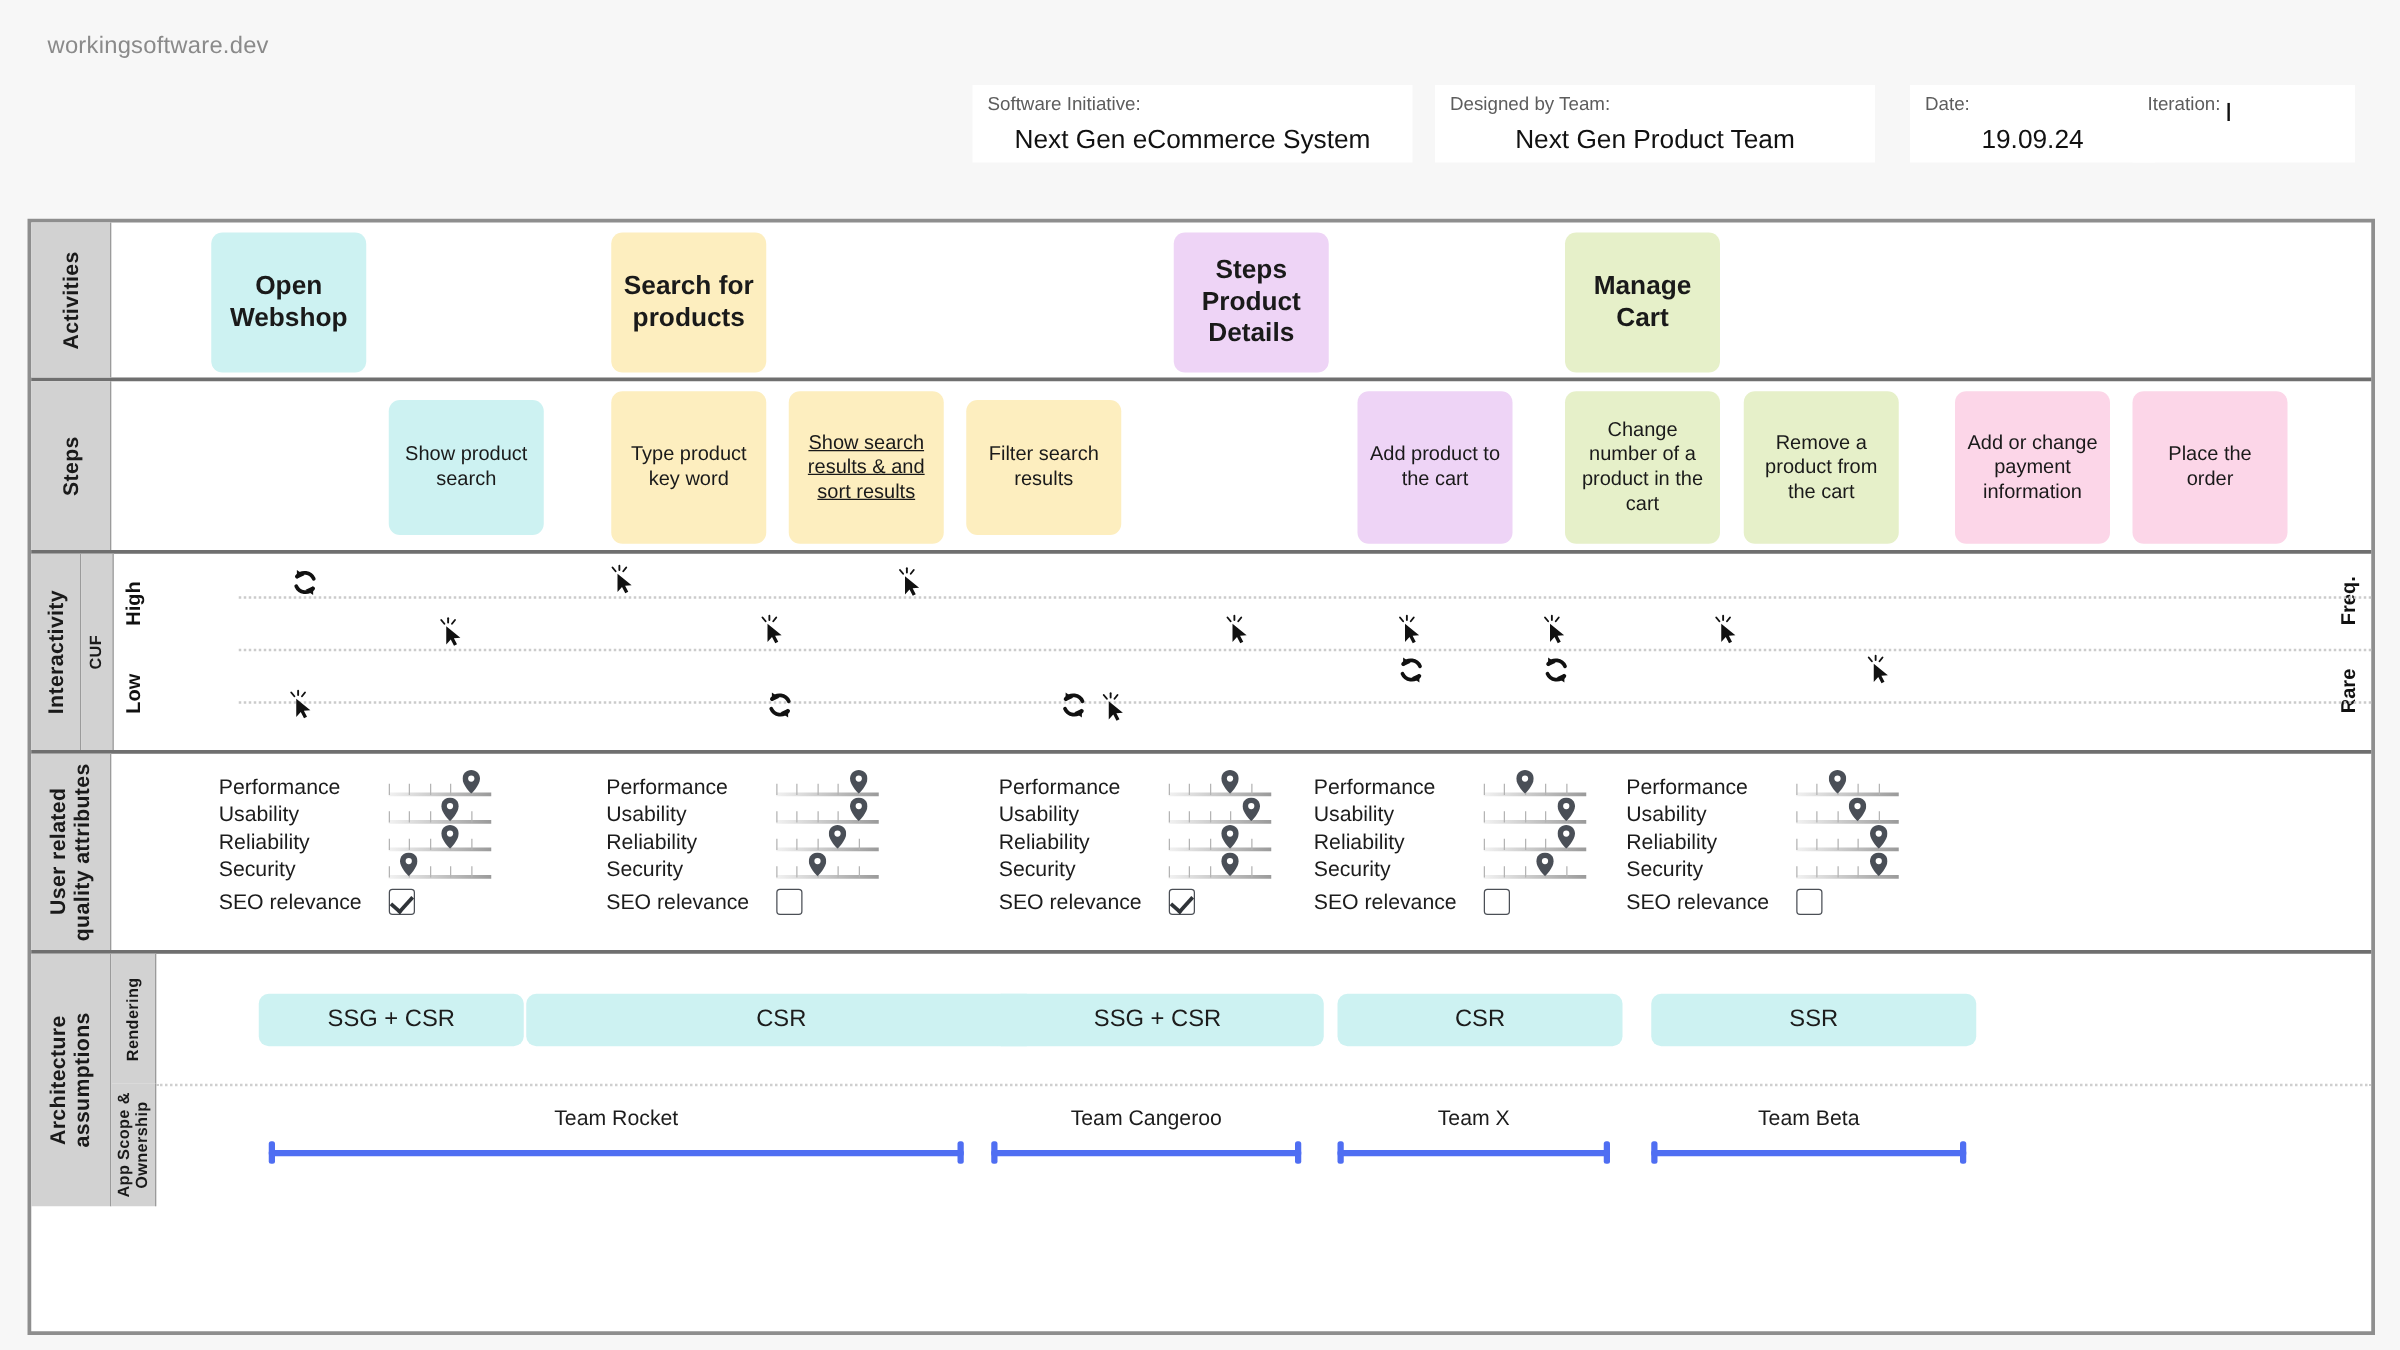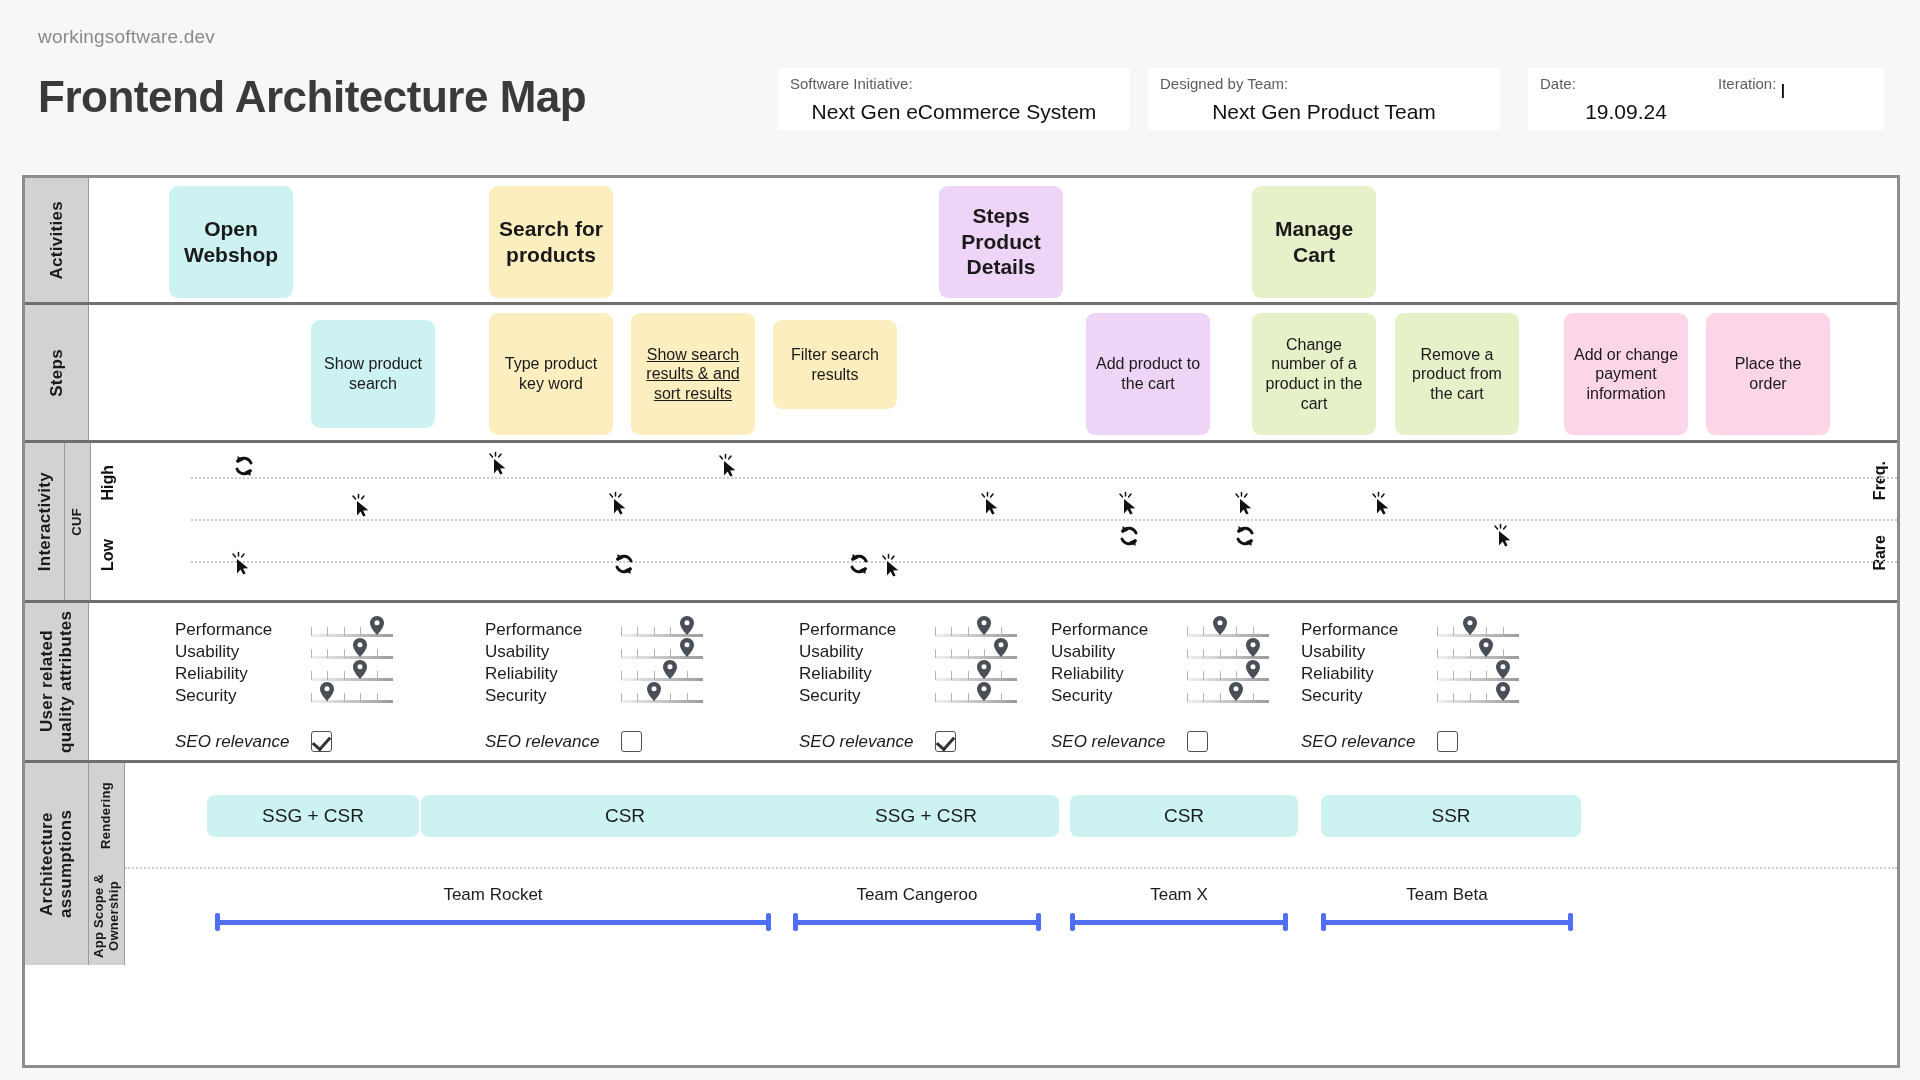--- a/index.html
+++ b/index.html
@@ -90,21 +90,21 @@
   .slider { position: relative; width: 82px; height: 22px; }
   .slider .track {
     position: absolute; left: 0; right: 0; bottom: 4px; height: 3px;
     background: linear-gradient(to right, #f2f2f2, #9a9a9a);
   }
   .slider .tick {
     position: absolute; bottom: 5px; width: 1px; height: 9px; background: #b4b4b4;
   }
   .slider .pin { position: absolute; bottom: 6px; width: 14px; height: 19px; margin-left: -7px; }
   .slider .pin svg { display: block; }
-  .qa-seo { display: flex; align-items: center; margin-top: 24px; font-style: italic; }
+  .qa-seo { display: flex; align-items: center; margin-top: 4px; }
   .qa-seo .qa-name { width: 136px; }
   .checkbox {
     width: 21px; height: 21px; border: 1.6px solid #4b4f56;
     border-radius: 3px; background: #fff; position: relative;
   }
   .checkbox.checked::after {
     content: ""; position: absolute; left: 4px; top: 1px;
     width: 8px; height: 14px; border: solid #2f3338;
     border-width: 0 3.4px 3.4px 0; transform: rotate(42deg);
   }
@@ -139,21 +139,20 @@
     background: #4f6ef2; border-radius: 2px;
   }
   .team-cap.l { left: 0; }
   .team-cap.r { right: 0; }
 </style>
 </head>
 <body>
 
 <div id="header">
   <div id="brand">workingsoftware.dev</div>
-  <div id="page-title">Frontend Architecture Map</div>
 
   <div class="meta-box" id="meta-initiative">
     <div class="meta-label">Software Initiative:</div>
     <div class="meta-value">Next Gen eCommerce System</div>
   </div>
   <div class="meta-box" id="meta-team">
     <div class="meta-label">Designed by Team:</div>
     <div class="meta-value">Next Gen Product Team</div>
   </div>
   <div class="meta-box" id="meta-date">
@@ -195,21 +194,21 @@
     <div class="bandbody" id="steps-body">
         <div class="note step" style="left: 222px; width: 124px; height: 108px; top: 15px; background: rgb(205, 242, 242);">
           <span>Show product search</span>
         </div>
         <div class="note step" style="left: 400px; width: 124px; height: 122px; top: 8px; background: rgb(253, 238, 191);">
           <span>Type product key word</span>
         </div>
         <div class="note step" style="left: 542px; width: 124px; height: 122px; top: 8px; background: rgb(253, 238, 191); text-decoration: underline;">
           <span>Show search results &amp; and sort results</span>
         </div>
-        <div class="note step" style="left: 684px; width: 124px; height: 89px; top: 15px; background: rgb(253, 238, 191);">
+        <div class="note step" style="left: 684px; width: 124px; height: 108px; top: 15px; background: rgb(253, 238, 191);">
           <span>Filter search results</span>
         </div>
         <div class="note step" style="left: 997px; width: 124px; height: 122px; top: 8px; background: rgb(238, 212, 246);">
           <span>Add product to the cart</span>
         </div>
         <div class="note step" style="left: 1163px; width: 124px; height: 122px; top: 8px; background: rgb(230, 240, 201);">
           <span>Change number of a product in the cart</span>
         </div>
         <div class="note step" style="left: 1306px; width: 124px; height: 122px; top: 8px; background: rgb(230, 240, 201);">
           <span>Remove a product from the cart</span>

